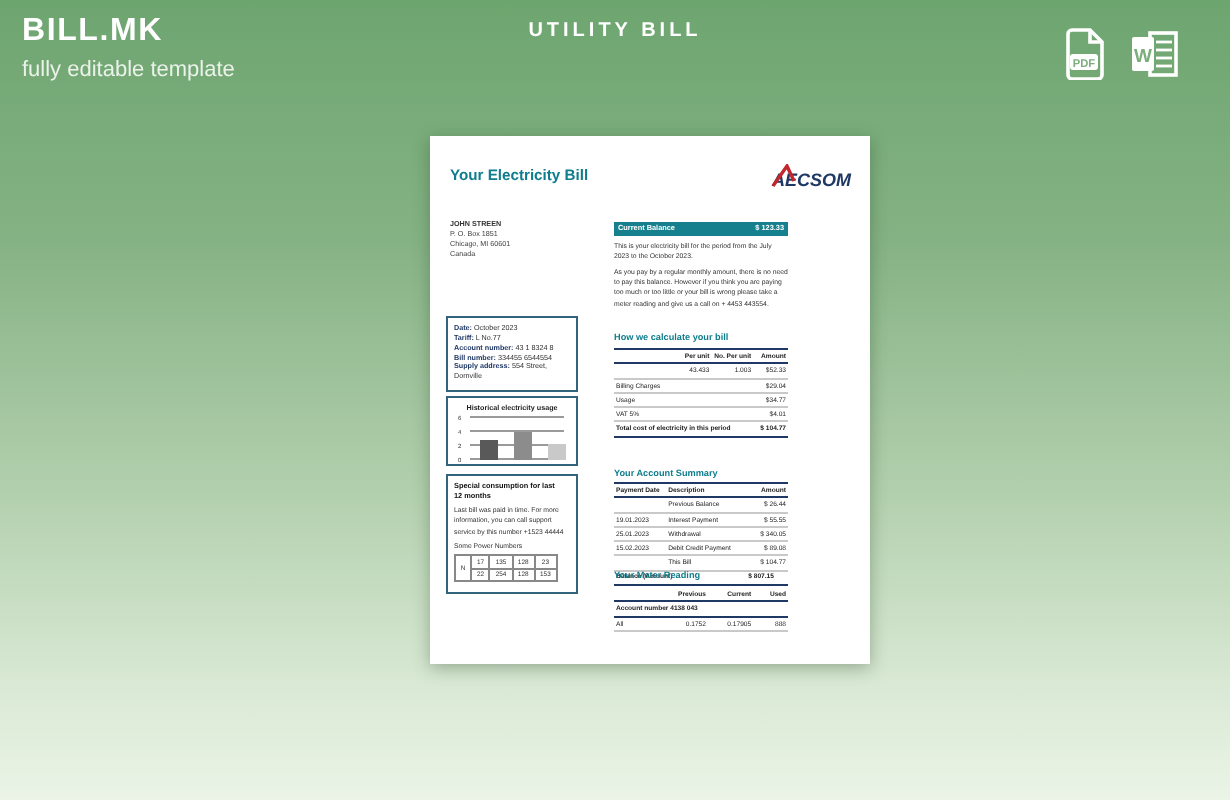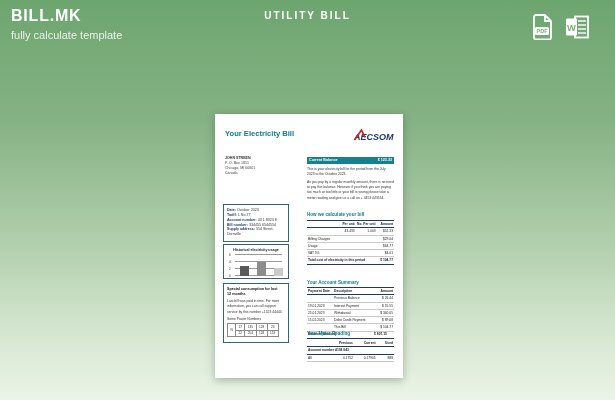--- a/index.html
+++ b/index.html
@@ -8,21 +8,21 @@
     font-family:"Liberation Sans", sans-serif;
     background:linear-gradient(180deg,#6da56f 0%,#85b284 30%,#b3d0ae 62%,#d8e8d3 85%,#ebf4e7 100%);
     position:relative;
   }
   .brand { position:absolute; left:11px; top:7px; color:#fff; font-size:16px; font-weight:bold; letter-spacing:.8px; cursor:pointer; }
   .tagline { position:absolute; left:11px; top:29px; color:rgba(255,255,255,.85); font-size:11px; }
   .page-title { position:absolute; left:0; right:0; top:10px; text-align:center; color:#fff; font-size:10px; font-weight:bold; letter-spacing:2px; }
   .dl-icons { position:absolute; top:14px; right:24px; display:flex; gap:11px; }
   .dl-icons svg { display:block; cursor:pointer; }
 
-  .doc { position:absolute; left:215px; top:68px; width:188px; height:264px; background:#fff; box-shadow:0 2px 8px rgba(30,60,30,.35);margin-top:46px; }
+  .doc { position:absolute; left:215px; top:68px; width:220px; height:264px; background:#fff; box-shadow:0 2px 8px rgba(30,60,30,.35); }
   .doc * { line-height:1.35; }
   .abs { position:absolute; }
 
   .doc-title { left:10px; top:15px; font-size:7.6px; font-weight:bold; color:#0f7d8d; }
   .logo { right:8px; top:12px; }
 
   .recipient { left:10px; top:42px; font-size:3.6px; color:#444; line-height:1.7; }
   .recipient div:first-child { font-weight:bold; color:#333; }
 
   .balance-bar { left:92px; top:43px; width:87px; height:6.5px; background:#17808f; color:#fff;
@@ -59,21 +59,21 @@
   table.bill-table td { padding:.9px 1px; text-align:right; border-bottom:.4px solid #c9c9c9; }
   table.bill-table td:first-child { text-align:left; }
   table.bill-table tr.total-row td { font-weight:bold; border-top:.7px solid #1f3864; border-bottom:.7px solid #1f3864; }
   .summary-table td:nth-child(2) { text-align:left; }
   .meter-table td.span-cell { text-align:left; border-top:.7px solid #1f3864; border-bottom:.7px solid #1f3864; font-weight:bold; }
 </style>
 </head>
 <body>
 
 <div class="brand">BILL.MK</div>
-<div class="tagline">fully calculate template</div>
+<div class="tagline">fully editable template</div>
 <div class="page-title">UTILITY BILL</div>
 
 <div class="dl-icons">
   <span>
     <svg width="22" height="26" viewBox="0 0 22 26">
       <path d="M4 1 h9 l6 6 v16.5 a2 2 0 0 1 -2 2 h-13 a2 2 0 0 1 -2 -2 v-20.5 a2 2 0 0 1 2 -2 z" fill="none" stroke="#fff" stroke-width="1.8"></path>
       <path d="M13 1 v6 h6" fill="none" stroke="#fff" stroke-width="1.8"></path>
       <rect x="3" y="13" width="14" height="8" rx="1.5" fill="#fff"></rect>
       <text x="10" y="19.3" font-size="5.6" font-weight="bold" text-anchor="middle" fill="#7cae7d" font-family="Liberation Sans, sans-serif">PDF</text>
     </svg>

